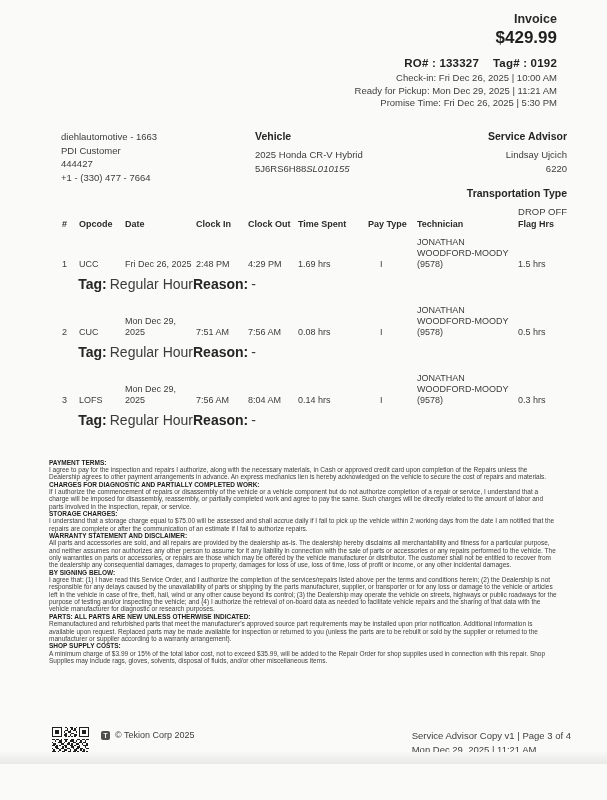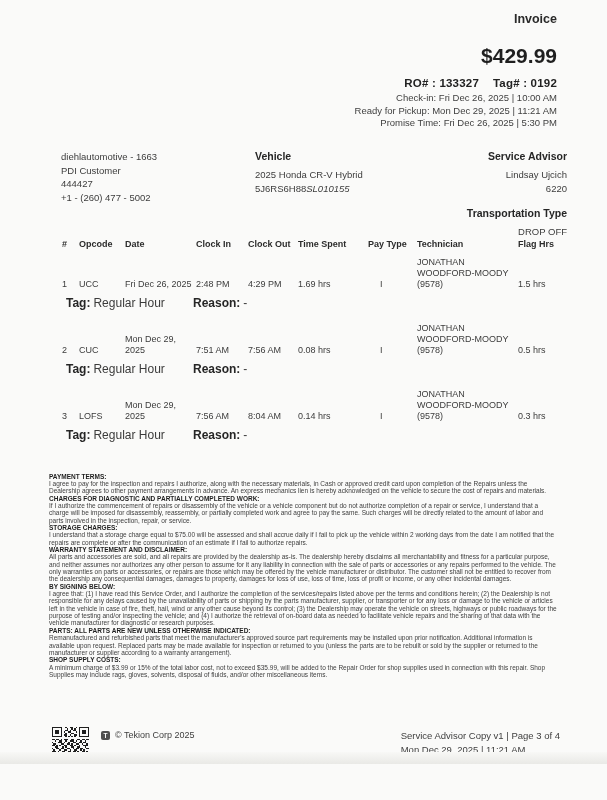--- a/index.html
+++ b/index.html
@@ -13,21 +13,21 @@
   .page { position:relative; width:607px; height:764px; overflow:hidden; padding-top:12px; }
   .page::after {
     content:""; position:absolute; left:0; right:0; bottom:0; height:12px;
     background:linear-gradient(to bottom,#f8f8f6,#e9e9e6);
   }
   .b { font-weight:bold; color:#262626; }
 
   
   .inv-head { text-align:right; padding-right:50px; }
   .inv-title { font-size:12.5px; font-weight:600; color:#2a2a2a; }
-  .inv-amount { font-size:21px; font-weight:bold; color:#1f1f1f; margin-top:18px; }
+  .inv-amount { font-size:17px; font-weight:bold; color:#1f1f1f; margin-top:2px; }
   .inv-ro { font-size:11.5px; font-weight:bold; color:#222; margin-top:9px; letter-spacing:.2px; }
   .inv-ro span + span { margin-left:14px; }
   .inv-meta { margin-top:3px; font-size:9.5px; line-height:12.7px; color:#3f3f3f; }
 
   
   .parties { display:flex; margin:20px 40px 0 61px; }
   .party-title { font-size:10.5px; font-weight:bold; color:#262626; margin-bottom:6px; }
   .party p { font-size:9.5px; line-height:13.5px; color:#3c3c3c; }
   .col-customer { width:194px; }
   .col-vehicle { width:172px; }
@@ -41,30 +41,30 @@
     margin-left:62px; width:502px; display:grid;
     grid-template-columns:17px 46px 71px 52px 50px 70px 49px 101px 46px;
     font-size:9px;
   }
   .clock-grid > div { padding-right:4px; }
   .th { font-weight:bold; color:#2c2c2c; padding-bottom:8px; }
   .row { display:contents; }
   .cell { line-height:11px; color:#3b3b3b; display:flex; align-items:flex-end; min-height:33px; }
   .cell > span { display:block; }
   .paytype-val { padding-left:12px; }
-  .tag-line { margin:6px 0 13px 4px; font-size:12px; display:flex; grid-column:1 / -1; }
+  .tag-line { margin:6px 0 13px 4px; font-size:14px; display:flex; grid-column:1 / -1;text-align:right; }
   .tag-pair { width:127px; }
   .tag-line .val { margin-left:3px; }
 
   
   .terms { margin:18px 48px 0 49px; font-size:6.5px; line-height:7.35px; color:#3d3d3d; }
   .terms h3 { font-size:6.5px; font-weight:bold; color:#1e1e1e; }
 
   
-  .footer { position:absolute; left:52px; right:47px; top:727px; display:flex; justify-content:space-between; align-items:flex-start; }
+  .footer { position:absolute; left:52px; right:36px; top:727px; display:flex; justify-content:space-between; align-items:flex-start; }
   .footer-left { display:flex; align-items:flex-start; }
   .qr { width:37px; height:37px; }
   .copy-line { display:flex; align-items:center; margin:3px 0 0 12px; }
   .tekion-logo {
     width:9px; height:9px; background:#4f4f4f; border-radius:2px; color:#fff;
     font-size:6.5px; font-weight:bold; display:flex; align-items:center; justify-content:center;
   }
   .copyright { font-size:9px; color:#3e3e3e; margin-left:5px; }
   .footer-right { text-align:left; font-size:9.5px; line-height:13.5px; color:#3e3e3e; margin-top:2px; }
 </style>
@@ -84,21 +84,21 @@
       <div>Ready for Pickup: Mon Dec 29, 2025 | 11:21 AM</div>
       <div>Promise Time: Fri Dec 26, 2025 | 5:30 PM</div>
     </div>
   </div>
 
   <div class="parties">
     <div class="party col-customer">
       <p>diehlautomotive - 1663</p>
       <p>PDI Customer</p>
       <p>444427</p>
-      <p>+1 - (260) 477 - 5002</p>
+      <p>+1 - (330) 477 - 7664</p>
     </div>
     <div class="party col-vehicle">
       <div class="party-title">Vehicle</div>
       <p>2025 Honda CR-V Hybrid</p>
       <p><span>5J6RS6H88</span><span class="vin-serial">SL010155</span></p>
     </div>
     <div class="party col-advisor">
       <div class="party-title">Service Advisor</div>
       <p>Lindsay Ujcich</p>
       <p>6220</p>

